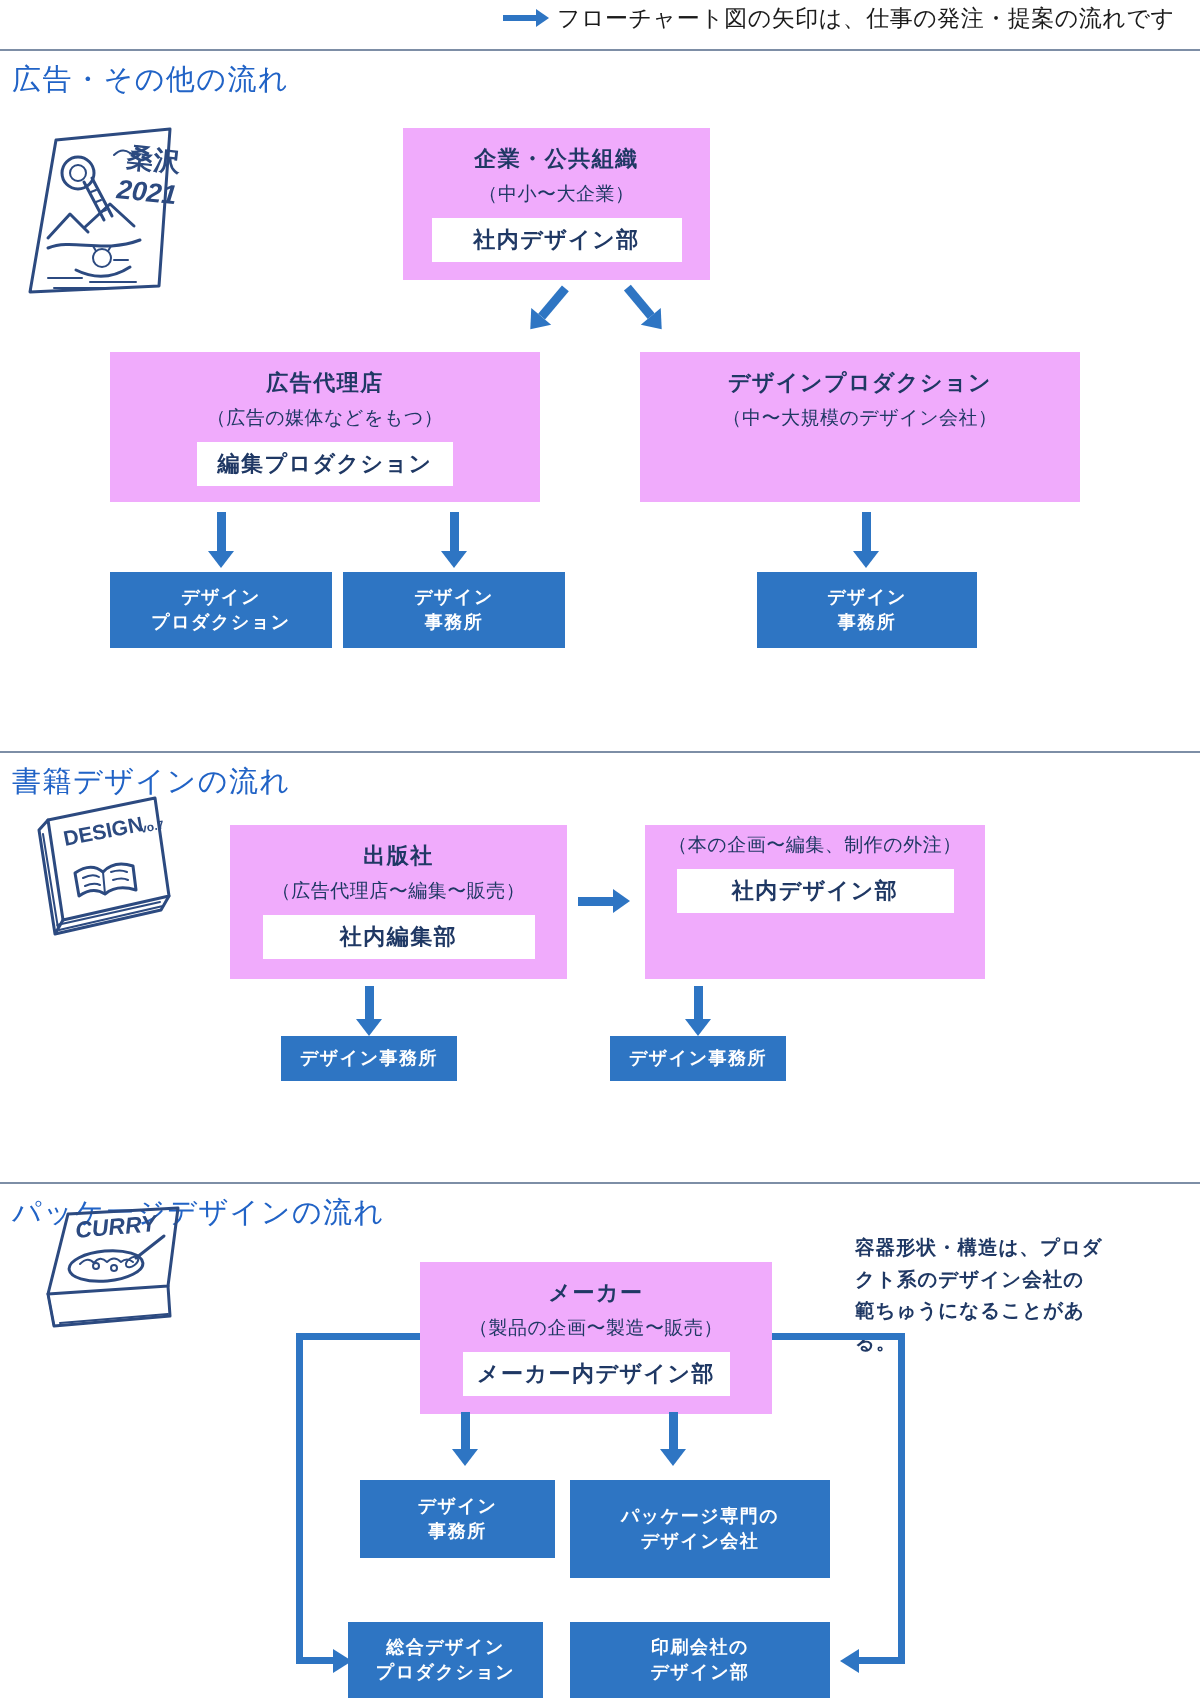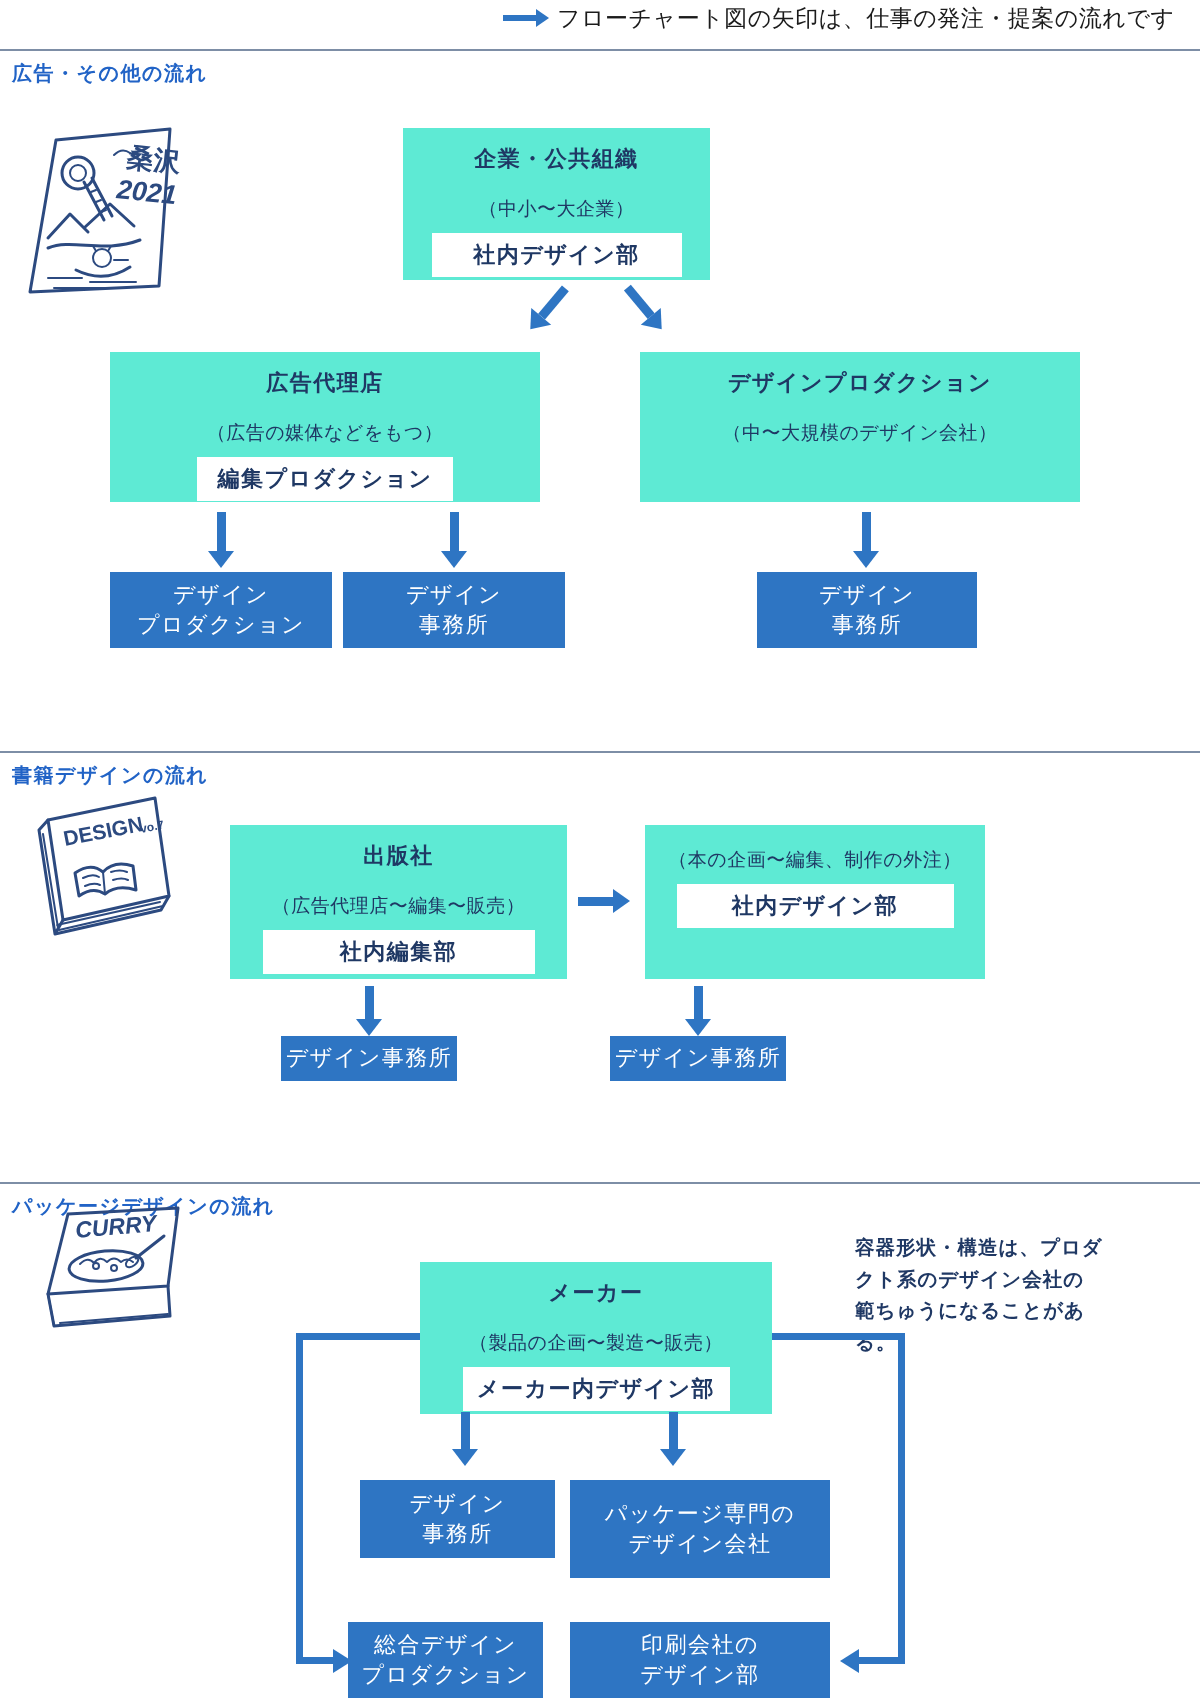--- a/index.html
+++ b/index.html
@@ -3,28 +3,28 @@
 <meta charset="utf-8">
 <style>
   * { margin:0; padding:0; box-sizing:border-box; }
   html,body { background:#ffffff; }
   body { font-family:"Liberation Sans","DejaVu Sans",sans-serif; color:#1f3864; }
   .canvas { position:relative; width:1200px; height:1701px; background:#fff; overflow:hidden; margin:0 auto; }
 
   .hr { position:absolute; left:0; width:1200px; height:2px; background:#7d8ea6; }
 
   .legend-text { position:absolute; top:3px; left:557px; font-size:23px; color:#1b1b1b; letter-spacing:0.5px; white-space:nowrap; }
-  .section-title { position:absolute; font-size:20px; font-weight:bold; color:#2163c6; letter-spacing:1.5px; white-space:nowrap; }
-
-  .group { position:absolute; background:#5eead4; color:#1f3864; text-align:center; }
+  .section-title { position:absolute; font-size:29px; font-weight:normal; color:#2163c6; letter-spacing:1.5px; white-space:nowrap; }
+
+  .group { position:absolute; background:#f0abfc; color:#1f3864; text-align:center; }
   .g-title { font-size:22px; font-weight:bold; margin-top:16px; letter-spacing:1.5px; }
-  .g-sub { font-size:19px; margin-top:22px; font-weight:500; letter-spacing:0.5px; }
+  .g-sub { font-size:19px; margin-top:7px; font-weight:500; letter-spacing:0.5px; }
   .g-inner { background:#ffffff; font-size:22px; font-weight:bold; height:44px; line-height:44px; margin:11px auto 0; letter-spacing:1.5px; }
 
-  .leaf { position:absolute; background:#2e75c3; color:#ffffff; font-size:22px; font-weight:normal; line-height:1.38; display:flex; align-items:center; justify-content:center; text-align:center; white-space:pre-line; letter-spacing:1.5px; }
+  .leaf { position:absolute; background:#2e75c3; color:#ffffff; font-size:18px; font-weight:bold; line-height:1.38; display:flex; align-items:center; justify-content:center; text-align:center; white-space:pre-line; letter-spacing:1.5px; }
 
   .arrow-v { position:absolute; width:26px; display:flex; flex-direction:column; align-items:center; }
   .arrow-v .stem { width:9px; flex:1; background:#2e75c3; }
   .arrow-v .head { width:0; height:0; border-left:13px solid transparent; border-right:13px solid transparent; border-top:17px solid #2e75c3; }
 
   .arrow-h { position:absolute; display:flex; align-items:center; }
   .arrow-h .stem { height:9px; flex:1; background:#2e75c3; }
   .arrow-h .head { width:0; height:0; border-top:12px solid transparent; border-bottom:12px solid transparent; border-left:17px solid #2e75c3; }
   .arrow-h.small .stem { height:6px; }
   .arrow-h.small .head { border-top-width:9px; border-bottom-width:9px; border-left-width:13px; }

